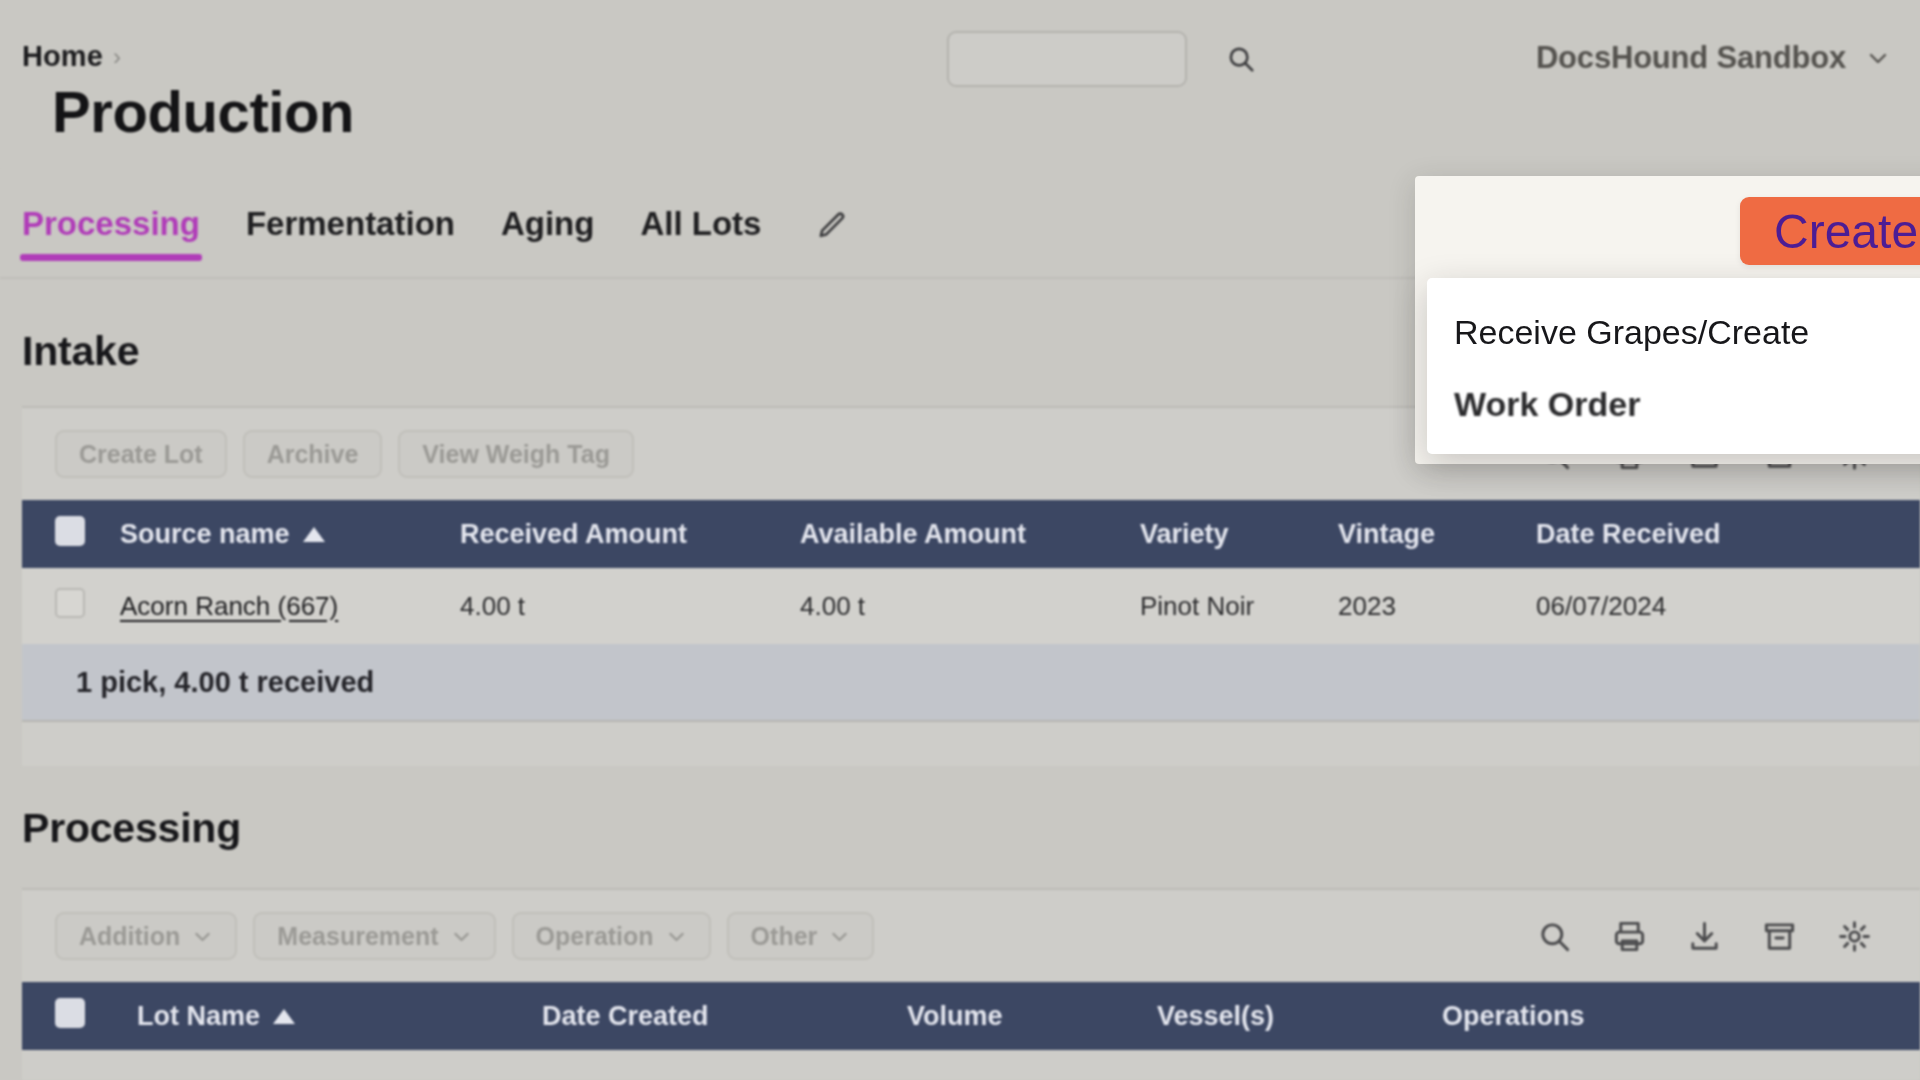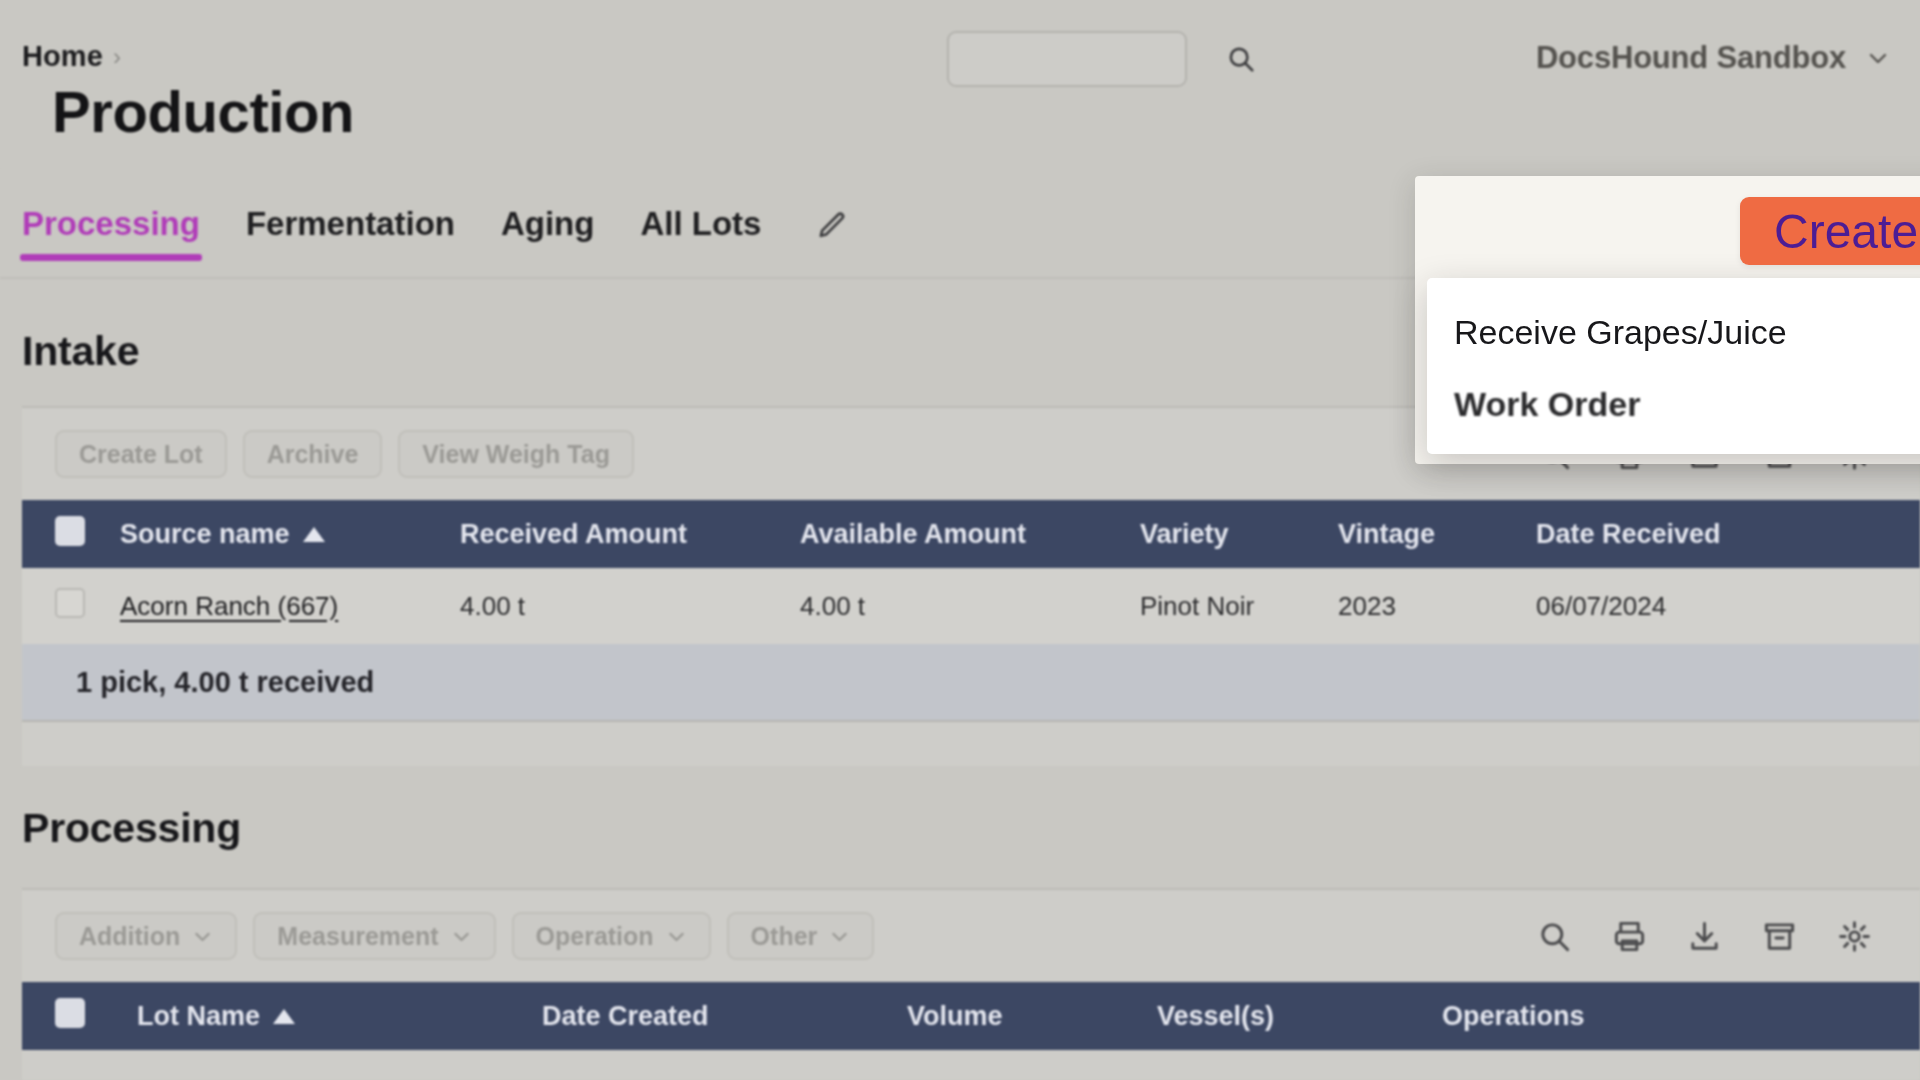--- a/index.html
+++ b/index.html
@@ -553,18 +553,18 @@
 
 <button class="create-button">
   <span>Create</span>
   <svg class="caret" viewBox="0 0 24 24" fill="none" stroke="currentColor" stroke-width="2.2" stroke-linecap="round" stroke-linejoin="round">
     <polyline points="5,9.5 12,16.5 19,9.5"></polyline>
   </svg>
 </button>
 
 <div class="create-menu">
   <div class="menu-item">
-    <span>Receive Grapes/Juice</span>
+    <span>Receive Grapes/Create</span>
   </div>
   <div class="menu-item blurred">
     <span>Work Order</span>
   </div>
 </div>
 
 </body></html>

